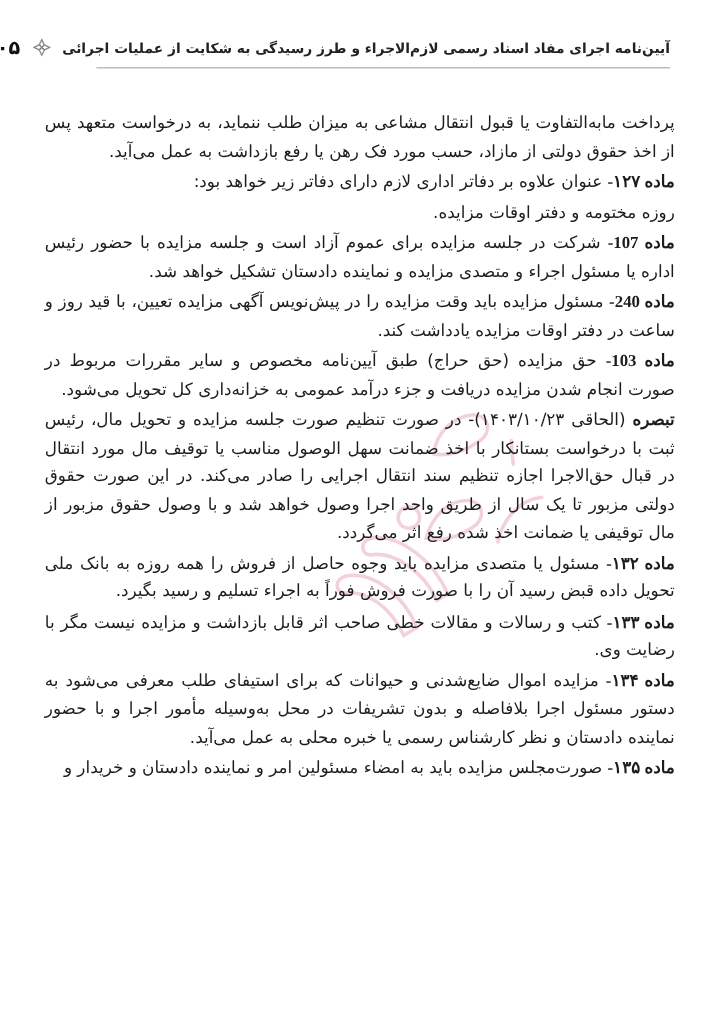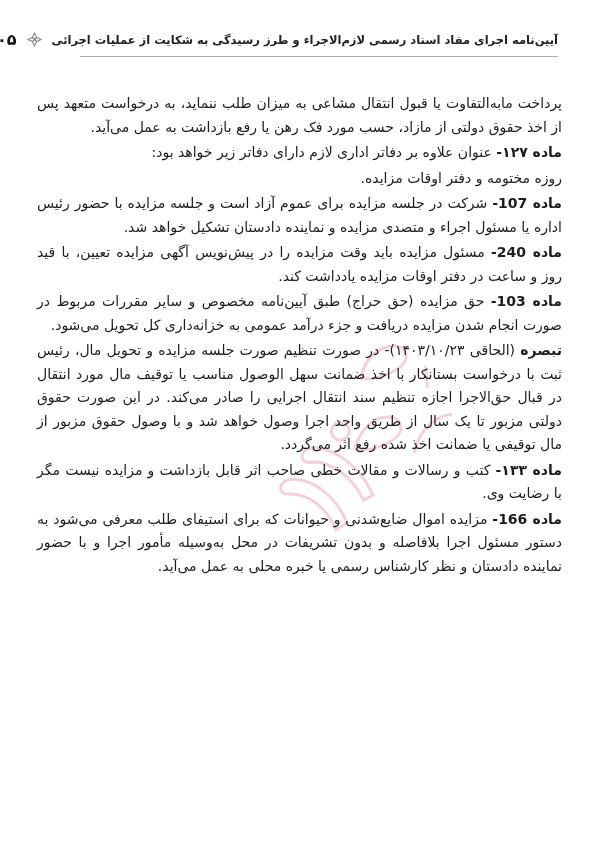--- a/index.html
+++ b/index.html
@@ -54,21 +54,21 @@
     position:absolute;
     top:68px;
     right:38px;
     left:37px;
     font-size:14px;
     line-height:23.5px;
     text-align:justify;
     margin-top:24px;
   }
   .para{margin:0 0 2px 0;}
-  .para .lead{font-weight:700;}
+  .para .lead{font-weight:700;font-family:Liberation Serif, serif;}
   .para .lead:empty{display:none;}
   
   .watermark{
     position:absolute;
     top:352px;
     left:262px;
     width:220px;
     height:175px;
     pointer-events:none;
     opacity:0.30;
@@ -116,20 +116,22 @@
 
     <p class="para"><span class="lead">ماده 107-</span><span class="sep"> </span><span class="text">شرکت در جلسه مزایده برای عموم آزاد است و جلسه مزایده با حضور رئیس اداره یا مسئول اجراء و متصدی مزایده و نماینده دادستان تشکیل خواهد شد.</span></p>
 
 
     <p class="para"><span class="lead">ماده 240-</span><span class="sep"> </span><span class="text">مسئول مزایده باید وقت مزایده را در پیش‌نویس آگهی مزایده تعیین، با قید روز و ساعت در دفتر اوقات مزایده یادداشت کند.</span></p>
 
     <p class="para"><span class="lead">ماده 103-</span><span class="sep"> </span><span class="text">حق مزایده (حق حراج) طبق آیین‌نامه مخصوص و سایر مقررات مربوط در صورت انجام شدن مزایده دریافت و جزء درآمد عمومی به خزانه‌داری کل تحویل می‌شود.</span></p>
 
     <p class="para"><span class="lead">تبصره</span><span class="sep"> </span><span class="text">(الحاقی ۱۴۰۳/۱۰/۲۳)- در صورت تنظیم صورت جلسه مزایده و تحویل مال، رئیس ثبت با درخواست بستانکار با اخذ ضمانت سهل الوصول مناسب یا توقیف مال مورد انتقال در قبال حق‌الاجرا اجازه تنظیم سند انتقال اجرایی را صادر می‌کند. در این صورت حقوق دولتی مزبور تا یک سال از طریق واحد اجرا وصول خواهد شد و با وصول حقوق مزبور از مال توقیفی یا ضمانت اخذ شده رفع اثر می‌گردد.</span></p>
 
+    <p class="para"><span class="lead">ماده ۱۳۲-</span><span class="sep"> </span><span class="text">مسئول یا متصدی مزایده باید وجوه حاصل از فروش را همه روزه به بانک ملی تحویل داده قبض رسید آن را با صورت فروش فوراً به اجراء تسلیم و رسید بگیرد.</span></p>
 
     <p class="para"><span class="lead">ماده ۱۳۳-</span><span class="sep"> </span><span class="text">کتب و رسالات و مقالات خطی صاحب اثر قابل بازداشت و مزایده نیست مگر با رضایت وی.</span></p>
 
-    <p class="para"><span class="lead">ماده 166-</span><span class="sep"> </span><span class="text">مزایده اموال ضایع‌شدنی و حیوانات که برای استیفای طلب معرفی می‌شود به دستور مسئول اجرا بلافاصله و بدون تشریفات در محل به‌وسیله مأمور اجرا و با حضور نماینده دادستان و نظر کارشناس رسمی یا خبره محلی به عمل می‌آید.</span></p>
+    <p class="para"><span class="lead">ماده ۱۳۴-</span><span class="sep"> </span><span class="text">مزایده اموال ضایع‌شدنی و حیوانات که برای استیفای طلب معرفی می‌شود به دستور مسئول اجرا بلافاصله و بدون تشریفات در محل به‌وسیله مأمور اجرا و با حضور نماینده دادستان و نظر کارشناس رسمی یا خبره محلی به عمل می‌آید.</span></p>
 
+    <p class="para"><span class="lead">ماده ۱۳۵-</span><span class="sep"> </span><span class="text">صورت‌مجلس مزایده باید به امضاء مسئولین امر و نماینده دادستان و خریدار و</span></p>
   </div>
 
 </div>
 
 </body></html>

